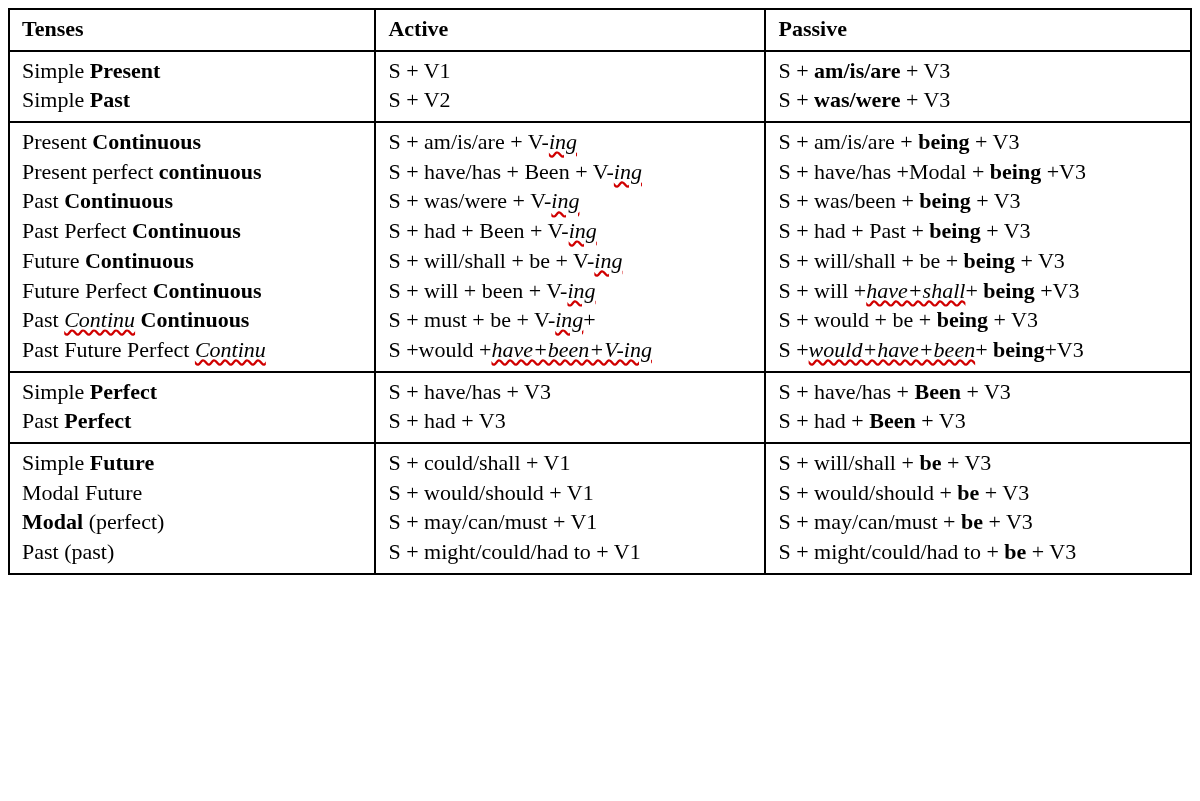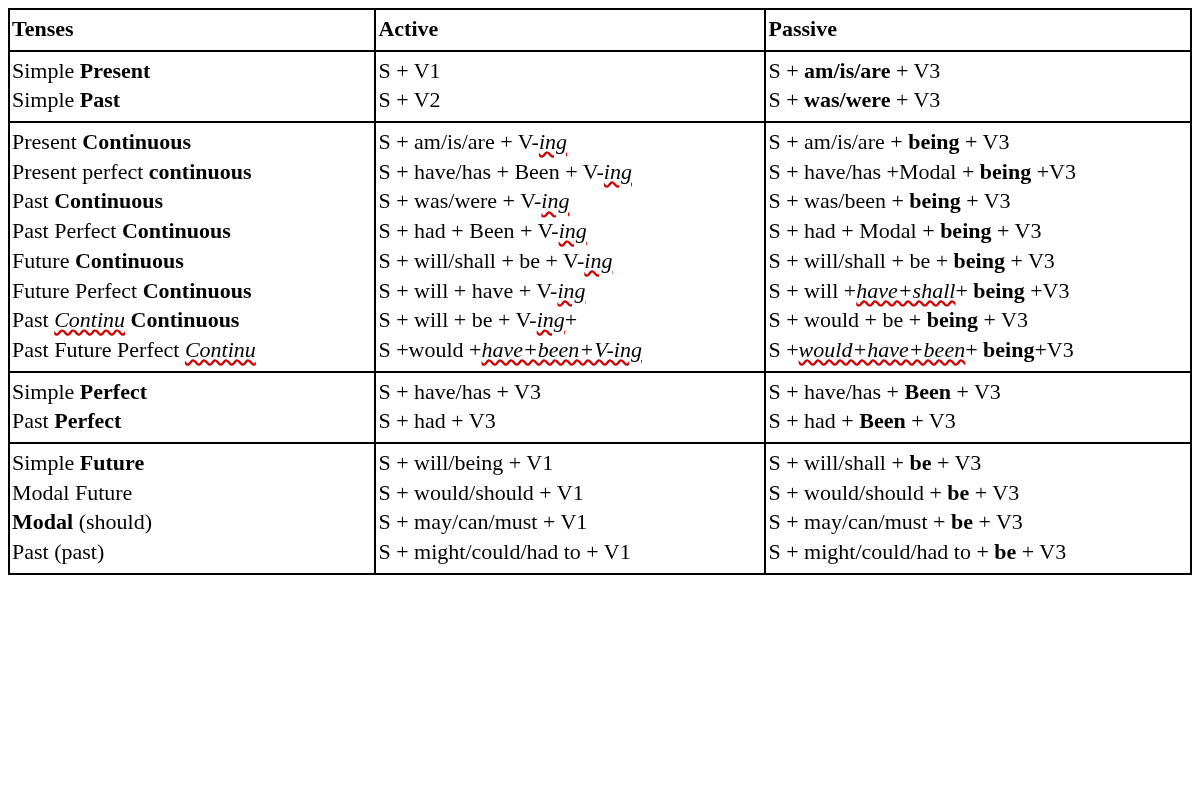--- a/index.html
+++ b/index.html
@@ -11,21 +11,21 @@
     color: #000;
   }
   table {
     border-collapse: collapse;
     width: 100%;
     table-layout: fixed;
   }
   td {
     border: 2px solid #000;
     vertical-align: top;
-    padding: 4px 10px 6px 2px;
+    padding: 4px 10px 6px 12px;
     line-height: 1.35;
   }
   .col-tenses { width: 31%; }
   .col-active { width: 33%; }
   .col-passive { width: 36%; }
   .hdr { font-weight: bold; }
   .b { font-weight: bold; }
   .spell {
     text-decoration-line: underline;
     text-decoration-style: wavy;
@@ -75,29 +75,29 @@
       <span>Future Perfect </span><span class="b">Continuous</span><br>
       <span>Past </span><span class="spell">Continu</span><span> </span><span class="b">Continuous</span><br>
       <span>Past Future Perfect </span><span class="spell">Continu</span>
     </td>
     <td>
       <span>S + am/is/are + V-</span><span class="spell">ing</span><br>
       <span>S + have/has + Been + V-</span><span class="spell">ing</span><br>
       <span>S + was/were + V-</span><span class="spell">ing</span><br>
       <span>S + had + Been + V-</span><span class="spell">ing</span><br>
       <span>S + will/shall + be + V-</span><span class="spell">ing</span><br>
-      <span>S + will + have + V-</span><span class="spell">ing</span><br>
-      <span>S + will + be + V-</span><span class="spell">ing</span><span>+</span><br>
+      <span>S + will + been + V-</span><span class="spell">ing</span><br>
+      <span>S + must + be + V-</span><span class="spell">ing</span><span>+</span><br>
       <span>S +would +</span><span class="spell">have+been+V-ing</span>
     </td>
     <td>
       <span>S + am/is/are + </span><span class="b">being</span><span> + V3</span><br>
       <span>S + have/has +Modal + </span><span class="b">being</span><span> +V3</span><br>
       <span>S + was/been + </span><span class="b">being</span><span> + V3</span><br>
-      <span>S + had + Modal + </span><span class="b">being</span><span> + V3</span><br>
+      <span>S + had + Past + </span><span class="b">being</span><span> + V3</span><br>
       <span>S + will/shall + be + </span><span class="b">being</span><span> + V3</span><br>
       <span>S + will +</span><span class="spell">have+shall</span><span>+ </span><span class="b">being</span><span> +V3</span><br>
       <span>S + would + be + </span><span class="b">being</span><span> + V3</span><br>
       <span>S +</span><span class="spell">would+have+been</span><span>+ </span><span class="b">being</span><span>+V3</span>
     </td>
   </tr>
 
   <tr>
     <td>
       <span>Simple </span><span class="b">Perfect</span><br>
@@ -110,25 +110,25 @@
     <td>
       <span>S + have/has + </span><span class="b">Been</span><span> + V3</span><br>
       <span>S + had + </span><span class="b">Been</span><span> + V3</span>
     </td>
   </tr>
 
   <tr>
     <td>
       <span>Simple </span><span class="b">Future</span><br>
       <span>Modal Future</span><br>
-      <span class="b">Modal</span><span> (should)</span><br>
+      <span class="b">Modal</span><span> (perfect)</span><br>
       <span>Past (past)</span>
     </td>
     <td>
-      <span>S + will/being + V1</span><br>
+      <span>S + could/shall + V1</span><br>
       <span>S + would/should + V1</span><br>
       <span>S + may/can/must + V1</span><br>
       <span>S + might/could/had to + V1</span>
     </td>
     <td>
       <span>S + will/shall + </span><span class="b">be</span><span> + V3</span><br>
       <span>S + would/should + </span><span class="b">be</span><span> + V3</span><br>
       <span>S + may/can/must + </span><span class="b">be</span><span> + V3</span><br>
       <span>S + might/could/had to + </span><span class="b">be</span><span> + V3</span>
     </td>

